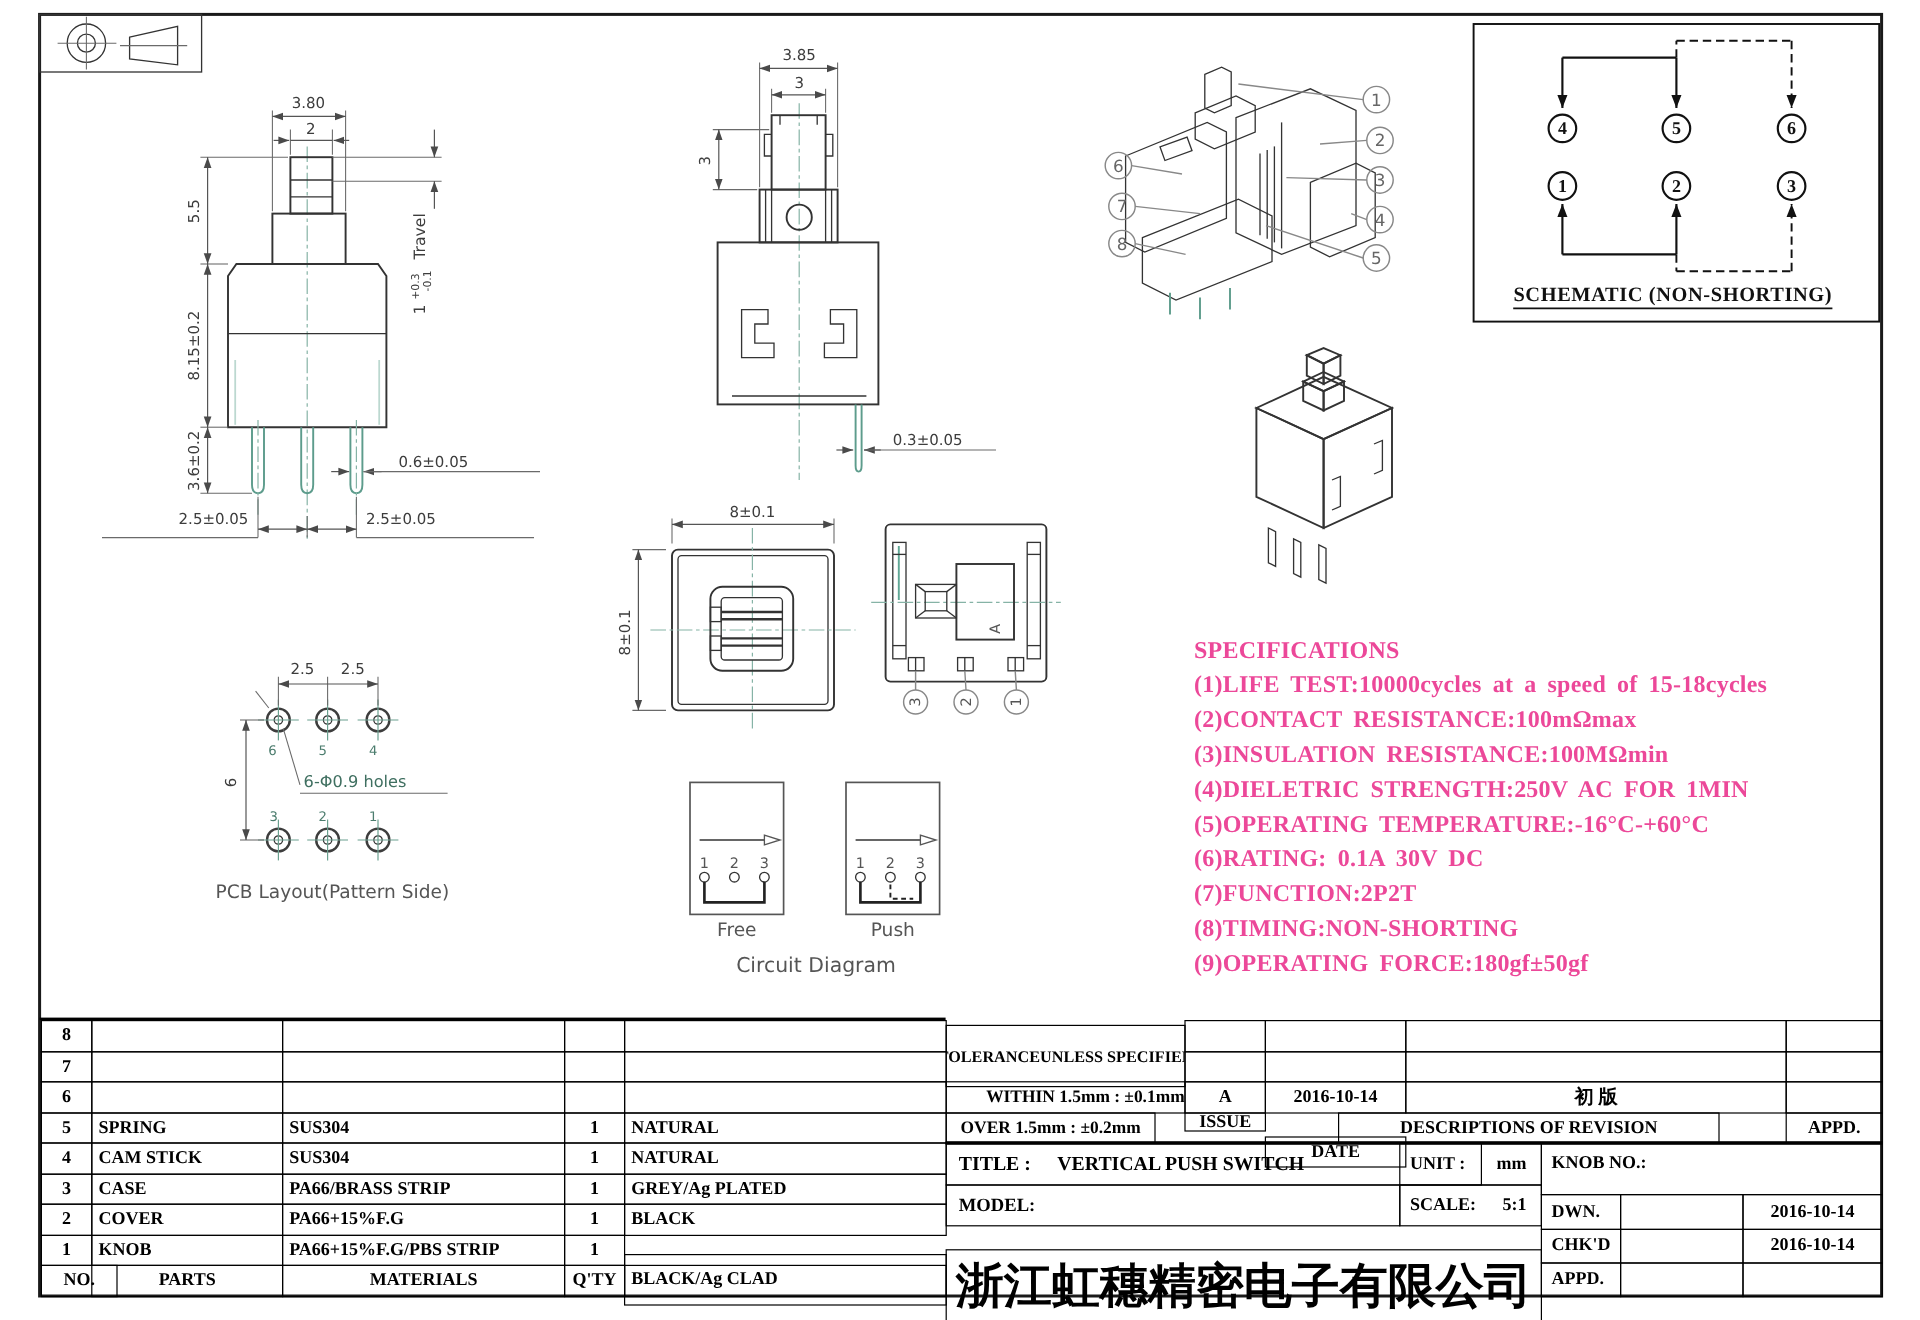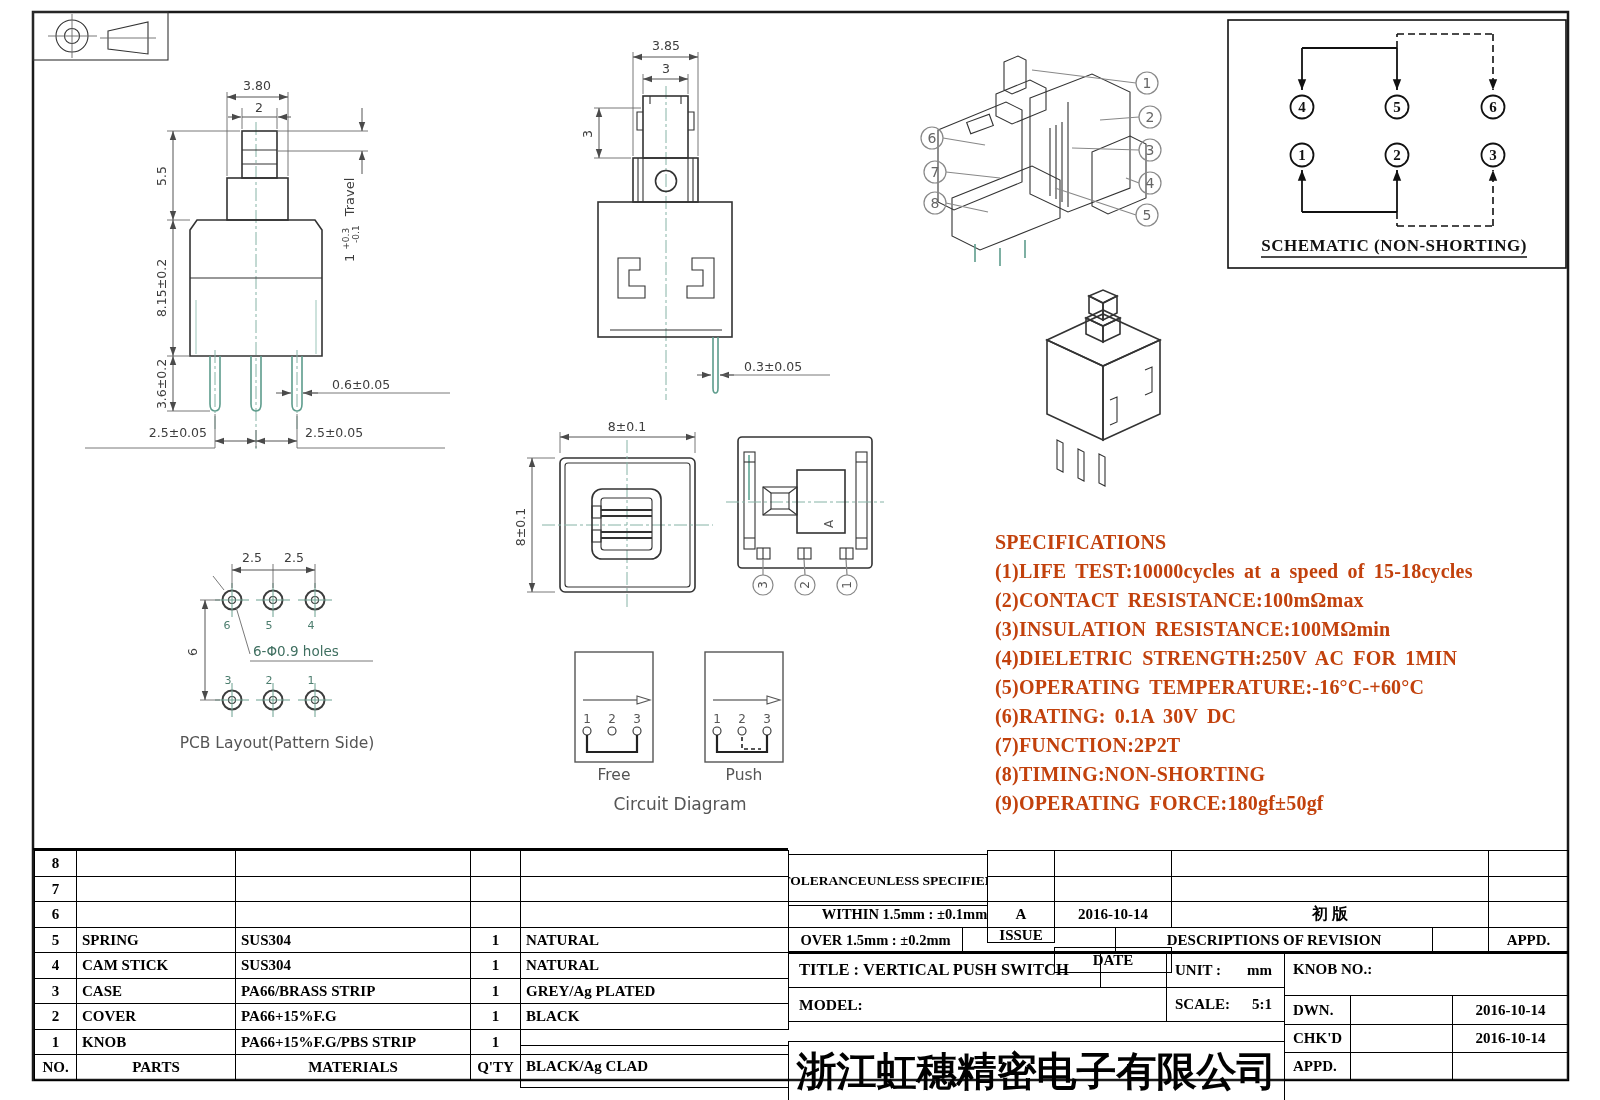--- a/index.html
+++ b/index.html
@@ -3,21 +3,21 @@
 <meta charset="utf-8">
 <style>
   html,body{margin:0;padding:0;background:#fff;}
   .page{position:relative;width:1600px;height:1100px;background:#ffffff;overflow:hidden;
         font-family:"Liberation Serif",serif;}
   svg{position:absolute;left:0;top:0;}
   .cell{position:absolute;box-sizing:border-box;border:1px solid #000;display:flex;
         align-items:center;font:bold 15px "Liberation Serif",serif;color:#000;
         padding:0 5px;overflow:hidden;white-space:nowrap;background:transparent;}
   .cc{justify-content:center;padding:0;}
-  .spec-line{font:bold 20px "Liberation Serif",serif;color:#c2410c;height:29px;
+  .spec-line{font:bold 20px "Liberation Serif",serif;color:#ec4899;height:29px;
              white-space:nowrap;word-spacing:4px;letter-spacing:0.2px;}
   .spec-wrap{position:absolute;left:995px;top:531px;}
   .company{font:bold 40px "Liberation Serif","DejaVu Sans",serif;letter-spacing:0px;}
   .thick{position:absolute;background:#000;}
   
   .dim{font:12.5px "DejaVu Sans",sans-serif;fill:#3d3d3d;}
   .dimsm{font:11px "DejaVu Sans",sans-serif;fill:#4c7d6e;}
   .note{font:13.5px "DejaVu Sans",sans-serif;fill:#3f6f60;}
   .cap{font:15.5px "DejaVu Sans",sans-serif;fill:#555;}
   .capbig{font:17px "DejaVu Sans",sans-serif;fill:#555;}
@@ -464,21 +464,21 @@
   <div class="cell" style="left:235px;top:1003px;width:236px;height:27px;">PA66+15%F.G</div>
   <div class="cell cc" style="left:470px;top:1003px;width:51px;height:27px;">1</div>
   <div class="cell" style="left:520px;top:1003px;width:269px;height:27px;">BLACK</div>
 
   <div class="cell cc" style="left:34px;top:1029px;width:43px;height:26px;">1</div>
   <div class="cell" style="left:76px;top:1029px;width:160px;height:26px;">KNOB</div>
   <div class="cell" style="left:235px;top:1029px;width:236px;height:26px;">PA66+15%F.G/PBS STRIP</div>
   <div class="cell cc" style="left:470px;top:1029px;width:51px;height:26px;">1</div>
   <div class="cell" style="left:520px;top:1045px;width:269px;height:43px;">BLACK/Ag CLAD</div>
 
-  <div class="cell cc" style="left:34px;top:1054px;width:43px;height:27px;">NO.</div>
+  <div class="cell cc" style="left:34px;top:1054px;width:64px;height:27px;">NO.</div>
   <div class="cell cc" style="left:76px;top:1054px;width:160px;height:27px;">PARTS</div>
   <div class="cell cc" style="left:235px;top:1054px;width:236px;height:27px;">MATERIALS</div>
   <div class="cell cc" style="left:470px;top:1054px;width:51px;height:27px;">Q'TY</div>
   <div class="cell" style="left:520px;top:1054px;width:269px;height:27px;"></div>
 </div>
 
 <div>
 
   <div class="cell" style="left:788px;top:854px;width:200px;height:52px;justify-content:center;font-size:13.5px;line-height:17px;">
     <span>TOLERANCE</span>
@@ -500,21 +500,21 @@
   <div class="cell cc" style="left:1171px;top:901px;width:318px;height:27px;font-size:16px;">初  版</div>
   <div class="cell" style="left:1488px;top:901px;width:81px;height:27px;"></div>
 
   <div class="cell cc" style="left:788px;top:927px;width:175px;height:26px;font-size:14.5px;">OVER 1.5mm : ±0.2mm</div>
   <div class="cell cc" style="left:987px;top:927px;width:68px;height:16px;">ISSUE</div>
   <div class="cell cc" style="left:1054px;top:927px;width:118px;height:26px;margin-top:20px;">DATE</div>
   <div class="cell cc" style="left:1115px;top:927px;width:318px;height:26px;">DESCRIPTIONS OF REVISION</div>
   <div class="cell cc" style="left:1488px;top:927px;width:81px;height:26px;">APPD.</div>
   <div class="thick" style="left:788px;top:951px;width:781px;height:2.5px;"></div>
 
-  <div class="cell" style="left:788px;top:952px;width:313px;height:36px;font-size:16.5px;gap:4px;padding-left:10px;">
+  <div class="cell" style="left:788px;top:952px;width:447px;height:36px;font-size:16.5px;gap:22px;padding-left:10px;">
     <span>TITLE :</span>
     <span>VERTICAL PUSH SWITCH</span>
   </div>
   <div class="cell" style="left:1166px;top:952px;width:119px;height:36px;justify-content:space-between;padding:0 12px 0 8px;">
     <span>UNIT :</span>
     <span>mm</span>
   </div>
 
   <div class="cell" style="left:788px;top:987px;width:379px;height:35px;font-size:15.5px;padding-left:10px;">MODEL:</div>
   <div class="cell" style="left:1166px;top:987px;width:119px;height:35px;justify-content:space-between;padding:0 12px 0 8px;">

